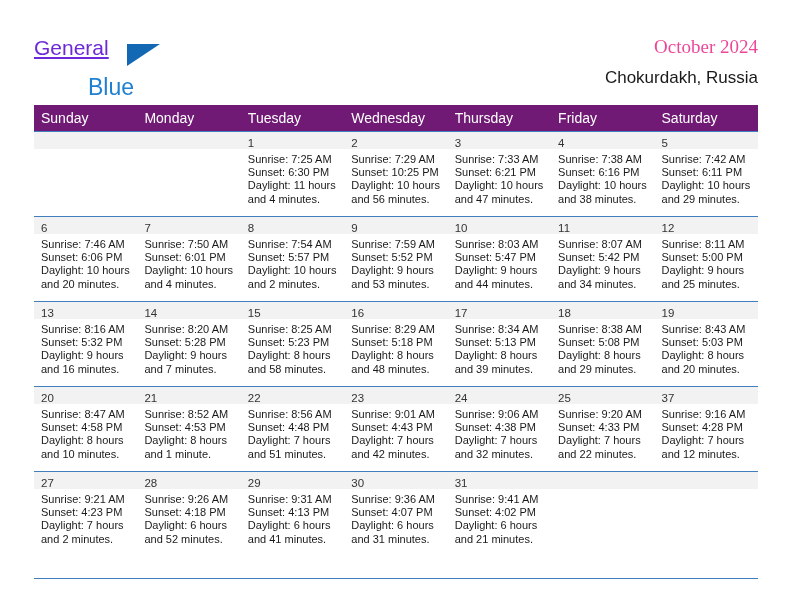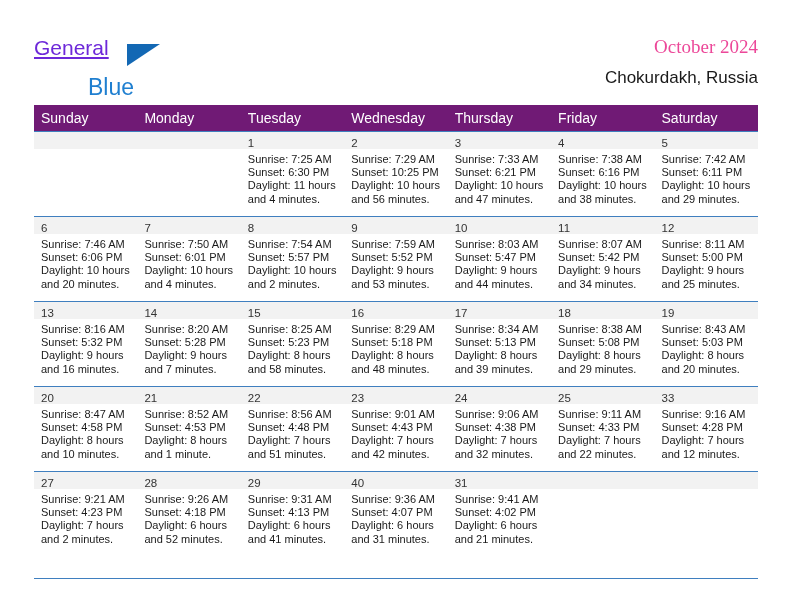--- a/index.html
+++ b/index.html
@@ -471,30 +471,30 @@
                   <div>Sunset: 4:38 PM</div>
                   <div>Daylight: 7 hours</div>
                   <div>and 32 minutes.</div>
                 </div>
               </div>
             </td>
             <td>
               <div class="daycell">
                 <div class="daynum-bar"><span class="daynum">25</span></div>
                 <div class="info">
-                  <div>Sunrise: 9:11 AM</div>
+                  <div>Sunrise: 9:20 AM</div>
                   <div>Sunset: 4:33 PM</div>
                   <div>Daylight: 7 hours</div>
                   <div>and 22 minutes.</div>
                 </div>
               </div>
             </td>
             <td>
               <div class="daycell">
-                <div class="daynum-bar"><span class="daynum">33</span></div>
+                <div class="daynum-bar"><span class="daynum">37</span></div>
                 <div class="info">
                   <div>Sunrise: 9:16 AM</div>
                   <div>Sunset: 4:28 PM</div>
                   <div>Daylight: 7 hours</div>
                   <div>and 12 minutes.</div>
                 </div>
               </div>
             </td>
           </tr>
           <tr class="week-odd">
@@ -526,21 +526,21 @@
                 <div class="info">
                   <div>Sunrise: 9:31 AM</div>
                   <div>Sunset: 4:13 PM</div>
                   <div>Daylight: 6 hours</div>
                   <div>and 41 minutes.</div>
                 </div>
               </div>
             </td>
             <td>
               <div class="daycell">
-                <div class="daynum-bar"><span class="daynum">40</span></div>
+                <div class="daynum-bar"><span class="daynum">30</span></div>
                 <div class="info">
                   <div>Sunrise: 9:36 AM</div>
                   <div>Sunset: 4:07 PM</div>
                   <div>Daylight: 6 hours</div>
                   <div>and 31 minutes.</div>
                 </div>
               </div>
             </td>
             <td>
               <div class="daycell">

